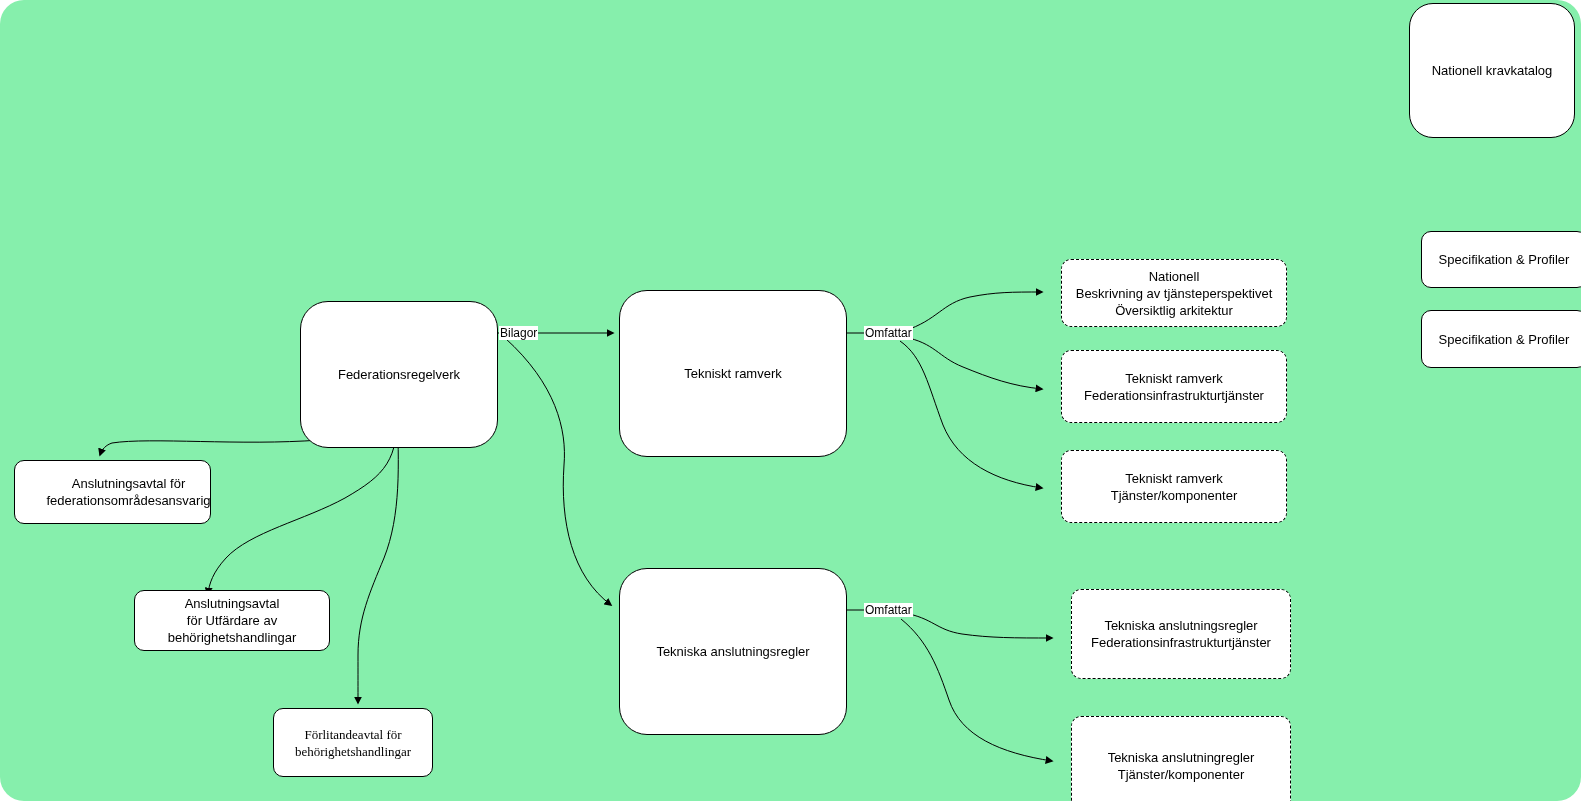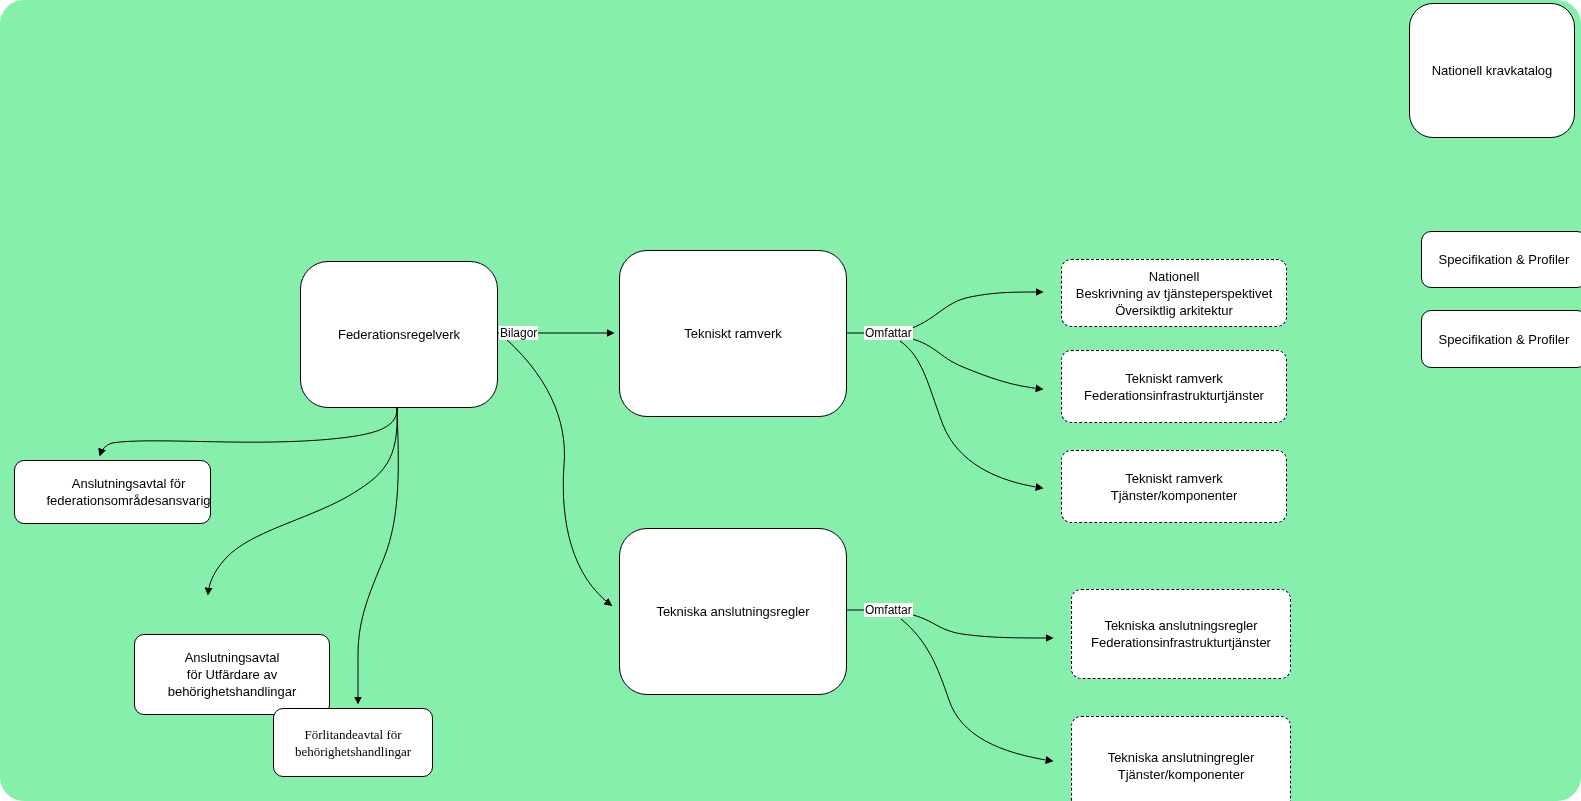--- a/index.html
+++ b/index.html
@@ -17,21 +17,21 @@
     position:absolute;
     box-sizing:border-box;
     display:flex;flex-direction:column;
     align-items:center;justify-content:center;
     border:1px solid #000000;
     background:#ffffff;
     text-align:center;
     font-size:13px;line-height:17px;
     padding:2px 4px;
   }
-  .r-xl{border-radius:28px;}
+  .r-xl{border-radius:28px;margin-top:40px;}
   .r-lg{border-radius:24px;}
   .r-sm{border-radius:10px;margin-left:12px;}
   .dashed{border-style:dashed;}
   .edge-label{
     position:absolute;
     background:#ffffff;
     font-size:12px;line-height:14px;
     padding:0 1px;
     white-space:nowrap;
   }
@@ -122,21 +122,21 @@
   <div class="node r-sm dashed" style="left:1059px;top:716px;width:220px;height:99px;">
     <div class="line">Tekniska anslutningregler</div>
     <div class="line">Tjänster/komponenter</div>
   </div>
 
   <div class="node r-sm" style="left:2px;top:460px;width:197px;height:64px;padding-left:36px;">
     <div class="line">Anslutningsavtal för</div>
     <div class="line">federationsområdesansvarig</div>
   </div>
 
-  <div class="node r-sm" style="left:122px;top:634px;width:196px;height:81px;">
+  <div class="node r-sm" style="left:122px;top:590px;width:196px;height:61px;">
     <div class="line">Anslutningsavtal</div>
     <div class="line">för Utfärdare av</div>
     <div class="line">behörighetshandlingar</div>
   </div>
 
   <div class="node r-sm" style="left:261px;top:708px;width:160px;height:69px;font-family:Liberation Serif, serif;">
     <div class="line">Förlitandeavtal för</div>
     <div class="line">behörighetshandlingar</div>
   </div>
 

